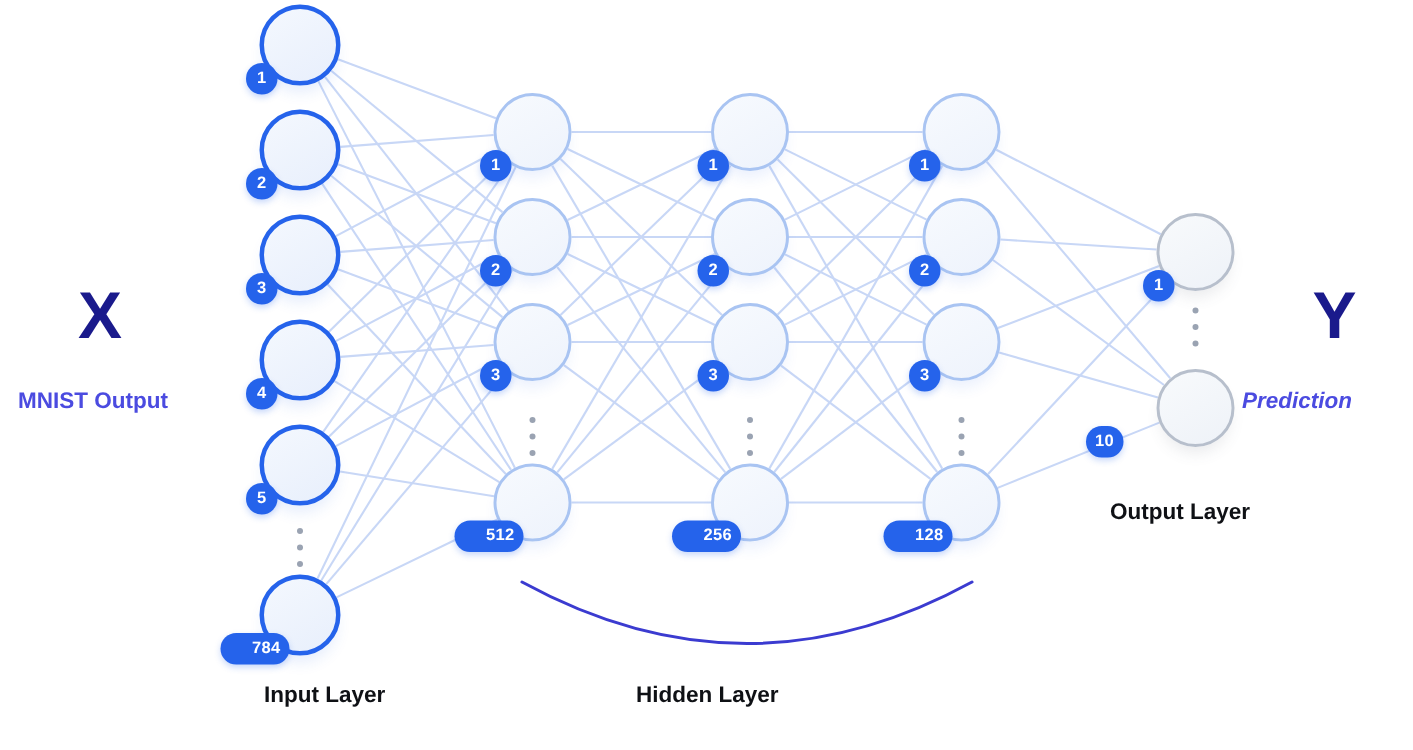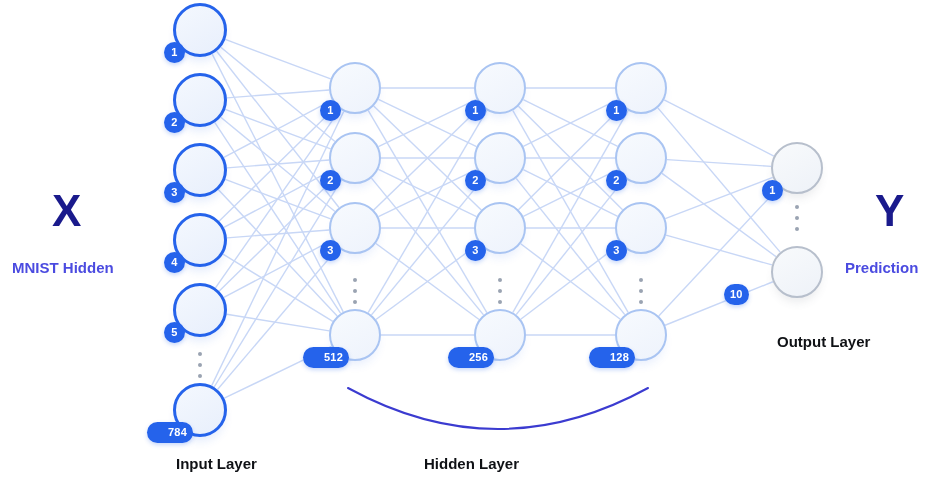--- a/index.html
+++ b/index.html
@@ -252,22 +252,22 @@
       <div class="node node-output" style="left: 771px; top: 246px;"></div>
       <div class="badge" style="left: 724px; top: 284px;">10</div>
       <div class="vdots" style="left: 792px; top: 205px;">
         <i></i>
         <i></i>
         <i></i>
       </div>
     </div>
 
   <div class="big-letter" style="left:52px; top:186px;">X</div>
-  <div class="side-label" style="left:12px; top:259px;">MNIST Hidden</div>
+  <div class="side-label" style="left:12px; top:259px;">MNIST Output</div>
 
   <div class="big-letter" style="left:875px; top:186px;">Y</div>
-  <div class="side-label" style="left:845px; top:259px;">Prediction</div>
+  <div class="side-label" style="left:828px; top:259px;font-style:italic;">Prediction</div>
 
   <div class="caption caption-layer" style="left:140px; top:455px;margin-left:36px;">Input Layer</div>
   <div class="caption caption-layer" style="left:424px; top:455px;">Hidden Layer</div>
-  <div class="caption caption-layer" style="left:777px; top:333px;">Output Layer</div>
+  <div class="caption caption-layer" style="left:740px; top:333px;">Output Layer</div>
 
 </div>
 
 </body></html>

